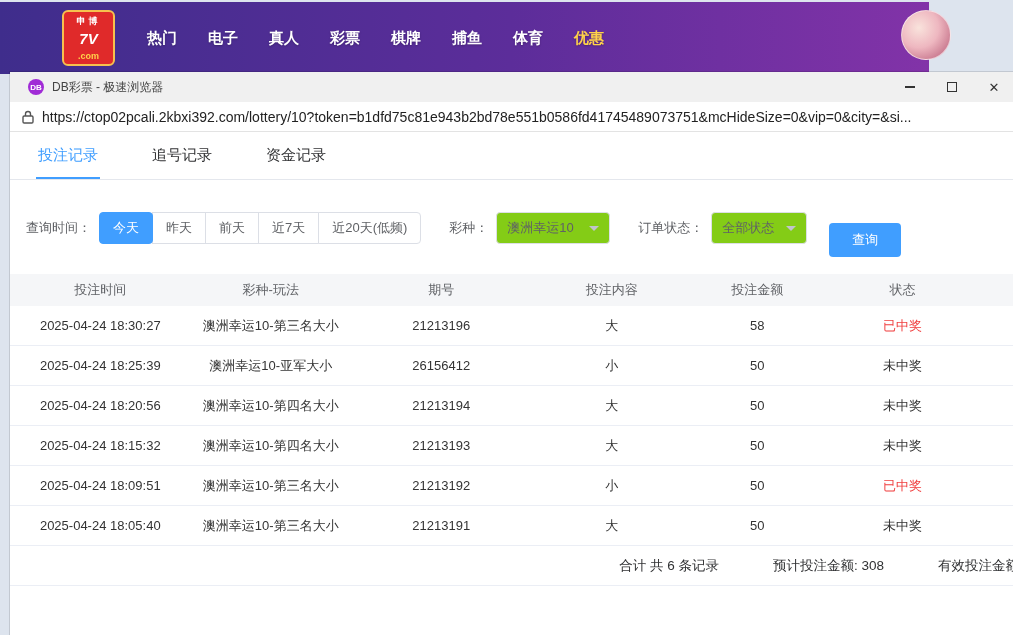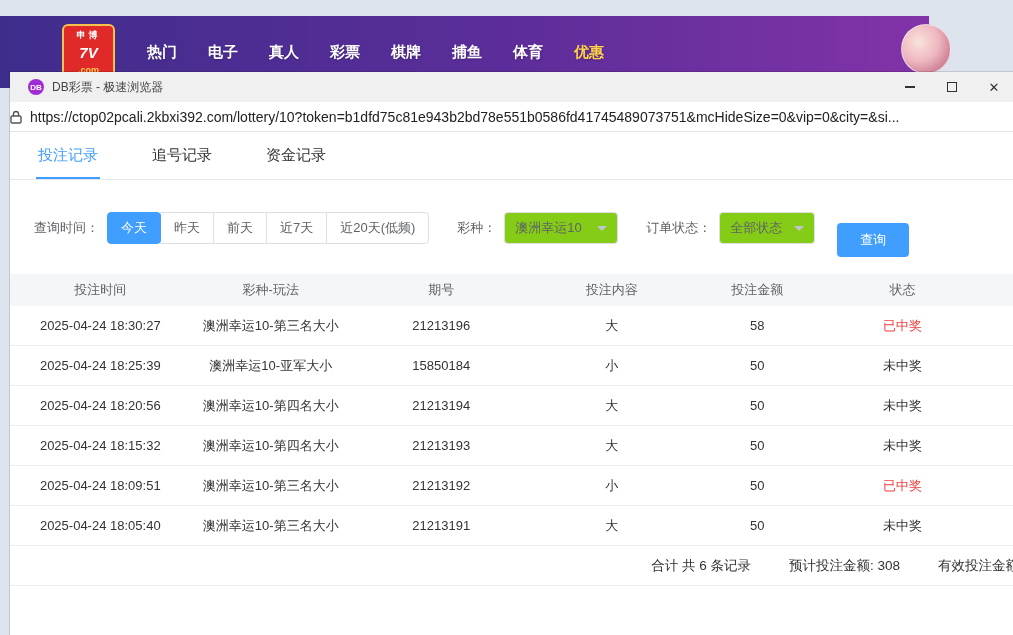--- a/index.html
+++ b/index.html
@@ -1,20 +1,20 @@
 <!DOCTYPE html>
 <html><head>
 <meta charset="utf-8">
 <style>
   * { margin:0; padding:0; box-sizing:border-box; }
   html,body { width:1013px; height:635px; overflow:hidden; background:#dde4ee;
     font-family:"Liberation Sans","DejaVu Sans",sans-serif; }
 
   
-  .topbar { position:absolute; left:0; top:16px; width:929px; height:72px;
+  .topbar { position:absolute; left:0; top:2px; width:929px; height:72px;
     background:linear-gradient(90deg,#3f2d8c 0%,#5c2d9a 55%,#8233a8 100%);
     display:flex; align-items:center; }
   .logo { margin-left:62px; width:53px; height:56px; background:#e02a2a;
     border:2px solid #f6c14e; border-radius:6px; display:flex; flex-direction:column;
     justify-content:center; align-items:center; cursor:pointer; flex:0 0 auto; }
   .logo-top { font-size:9px; color:#fff; letter-spacing:3px; font-weight:bold; line-height:11px; }
   .logo-main { font-size:15px; color:#fff; font-weight:bold; font-style:italic; line-height:24px; }
   .logo-bottom { font-size:9px; color:#ffd24a; font-weight:bold; line-height:10px; }
   .menu { display:flex; margin-left:32px; gap:31px; align-items:flex-start; }
   .menu-item { color:#fff; font-size:15px; font-weight:bold; cursor:pointer;
@@ -32,35 +32,35 @@
   .favicon { width:16px; height:16px; border-radius:50%; background:#a02bd6; color:#fff;
     font-size:8px; font-weight:bold; display:flex; align-items:center; justify-content:center; }
   .win-title { font-size:12px; color:#444; margin-left:8px; }
   .controls { position:absolute; right:12px; top:0; height:30px; display:flex; align-items:center; gap:28px; }
   .ctrl { width:14px; height:14px; display:flex; align-items:center; justify-content:center;
     color:#333; font-size:13px; cursor:pointer; }
   .min-glyph { width:10px; height:2px; background:#333; display:inline-block; }
   .max-glyph { width:10px; height:10px; border:1.5px solid #333; display:inline-block; }
 
   .urlbar { height:30px; background:#fff; border-bottom:1px solid #e3e3e3;
-    display:flex; align-items:center; cursor:text; }
+    display:flex; align-items:center; padding-left:12px; cursor:text; }
   .lock { margin-right:8px; flex:0 0 auto; }
   .url-text { font-size:14px; color:#222; white-space:nowrap; overflow:hidden; }
 
   
   .content { height:503px; background:#fff; overflow:hidden; }
   .tabs { height:48px; border-bottom:1px solid #e4e7ed; display:flex; align-items:stretch;
     padding-left:28px; gap:54px; }
   .tab { font-size:15px; color:#303133; display:flex; align-items:center; cursor:pointer;
     position:relative; white-space:nowrap; }
   .tab.active { color:#409eff; }
   .tab.active::after { content:""; position:absolute; left:-2px; right:-2px; bottom:0;
     height:2px; background:#409eff; }
 
-  .filters { display:flex; align-items:center; padding-left:24px; margin-top:30px; height:36px; }
+  .filters { display:flex; align-items:center; padding-left:16px; margin-top:30px; height:36px; }
   .flabel { font-size:13px; color:#606266; margin-right:8px; white-space:nowrap; }
   .flabel.gap { margin-left:28px; }
   .btn-group { display:flex; }
   .tbtn { height:32px; padding:0 13px; font-size:13px; background:#fff; color:#606266;
     border:1px solid #dcdfe6; margin-left:-1px; cursor:pointer; white-space:nowrap;
     font-family:inherit; }
   .tbtn:first-child { border-radius:4px 0 0 4px; margin-left:0; }
   .tbtn:last-child { border-radius:0 4px 4px 0; }
   .tbtn.active { background:#409eff; border-color:#409eff; color:#fff; position:relative; z-index:1; border-radius:4px; }
   .select { height:32px; border:1px solid #dcdfe6; border-radius:4px; background:#84cc16;
@@ -77,21 +77,21 @@
   .table { margin-top:28px; }
   .thead { height:32px; background:#f5f6f8; display:flex; align-items:center;
     font-size:13px; color:#606266; }
   .trow { height:40px; display:flex; align-items:center; border-bottom:1px solid #ebeef5;
     font-size:13px; color:#333; background:#fff; }
   .cell { text-align:center; white-space:nowrap; overflow:hidden; }
   .c0 { width:18%; } .c1 { width:16%; } .c2 { width:18%; }
   .c3 { width:16%; } .c4 { width:13%; } .c5 { width:16%; }
   .cell.won { color:#f03e3e; }
   .tfoot { height:40px; display:flex; align-items:center; justify-content:flex-end;
-    gap:38px; border-bottom:1px solid #ebeef5; font-size:13.5px; color:#303133; }
+    gap:54px; border-bottom:1px solid #ebeef5; font-size:13.5px; color:#303133; }
   .tfoot span { white-space:nowrap; }
   .tfoot .clip { margin-right:-6px; }
 </style>
 </head>
 <body>
 
 <div class="topbar">
   <div class="logo">
     <div class="logo-top">申博</div>
     <div class="logo-main">7V</div>
@@ -176,21 +176,21 @@
             <div class="cell c0">2025-04-24 18:30:27</div>
             <div class="cell c1">澳洲幸运10-第三名大小</div>
             <div class="cell c2">21213196</div>
             <div class="cell c3">大</div>
             <div class="cell c4">58</div>
             <div class="cell c5 won">已中奖</div>
           </div>
           <div class="trow">
             <div class="cell c0">2025-04-24 18:25:39</div>
             <div class="cell c1">澳洲幸运10-亚军大小</div>
-            <div class="cell c2">15850184</div>
+            <div class="cell c2">26156412</div>
             <div class="cell c3">小</div>
             <div class="cell c4">50</div>
             <div class="cell c5">未中奖</div>
           </div>
           <div class="trow">
             <div class="cell c0">2025-04-24 18:20:56</div>
             <div class="cell c1">澳洲幸运10-第四名大小</div>
             <div class="cell c2">21213194</div>
             <div class="cell c3">大</div>
             <div class="cell c4">50</div>

